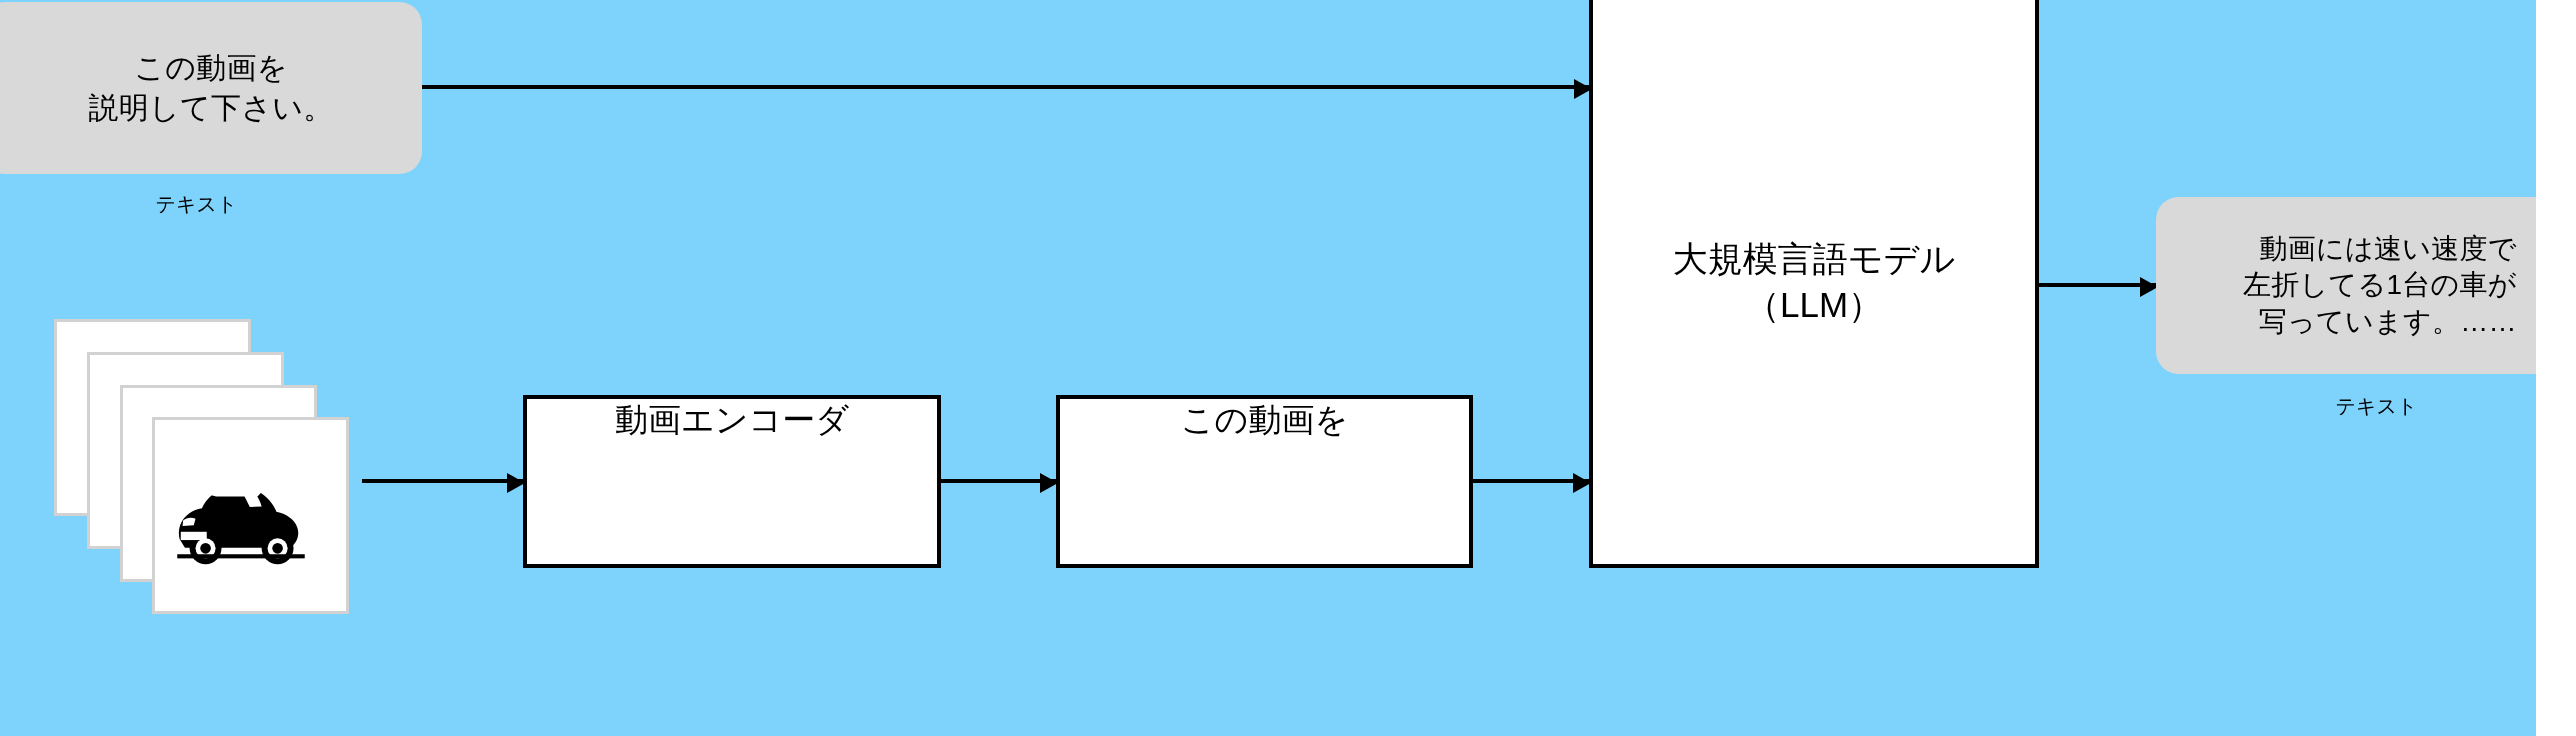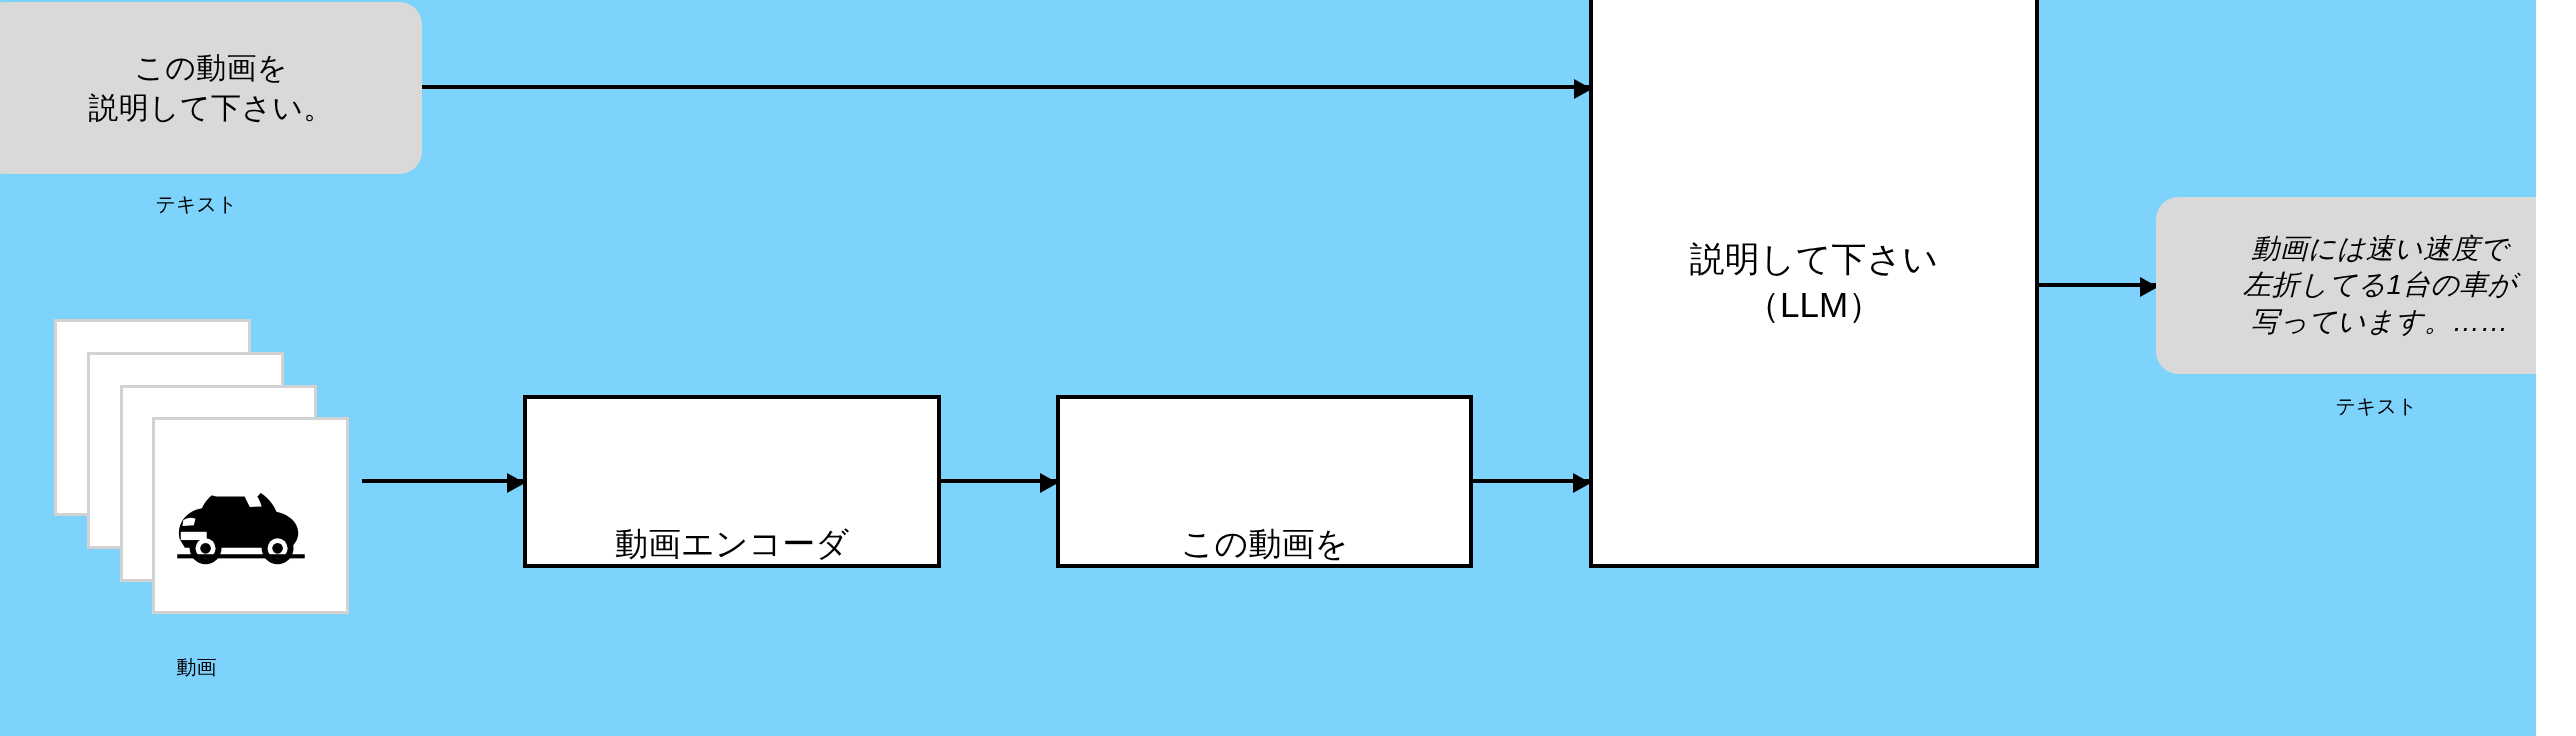--- a/index.html
+++ b/index.html
@@ -49,22 +49,21 @@
   #output-bubble {
     left: 2156px;
     top: 197px;
     width: 444px;
     height: 177px;
     padding: 0 14.3px 0 18px;
   }
   #output-bubble .bubble-text {
     font-size: 28px;
     line-height: 1.30;
-    text-align: center;
-    font-style: italic;
+    text-align: right;
   }
 
   
   .caption {
     position: absolute;
     font-size: 20px;
     color: #000000;
     text-align: center;
     white-space: nowrap;
   }
@@ -72,21 +71,21 @@
   #video-caption  { left: 101px; top: 654px; width: 191px; }
   #output-caption { left: 2281px; top: 393px; width: 191px; }
 
   
   .box {
     position: absolute;
     box-sizing: border-box;
     border: 4.2px solid #000000;
     background: #ffffff;
     display: flex;
-    align-items: flex-end;
+    align-items: flex-start;
     justify-content: center;
     color: #000000;
   }
   .box-label {
     font-size: 33px;
     line-height: 1.25;
     text-align: center;
     white-space: pre-line;
   }
   #encoder-box   { left: 523px;  top: 395px; width: 418px; height: 173px; }
@@ -206,38 +205,37 @@
           <circle cx="190" cy="186" r="17" fill="#ffffff"></circle>
           <circle cx="190" cy="186" r="9" fill="#000000"></circle>
           <rect x="20" y="196" width="216" height="7" fill="#000000"></rect>
           <rect x="26" y="158" width="44" height="14" fill="#ffffff"></rect>
           <path fill="#ffffff" d="M30 139c6-5 14-6 21-3l-3 11-19 1z"></path>
         </g>
       </svg>
     </div>
 
   </div>
-  <div id="video-caption" class="caption">動画</div>
 
   <div id="arrow-prompt-to-llm" class="arrow"></div>
   <div id="arrow-video-to-enc" class="arrow"></div>
   <div id="arrow-enc-to-conn" class="arrow"></div>
   <div id="arrow-conn-to-llm" class="arrow"></div>
   <div id="arrow-llm-to-output" class="arrow"></div>
 
   <div id="encoder-box" class="box">
     <div class="box-label">動画エンコーダ</div>
   </div>
 
   <div id="connector-box" class="box">
     <div class="box-label">この動画を</div>
   </div>
 
   <div id="llm-box" class="box">
-    <div class="box-label">説明して下さい
+    <div class="box-label">大規模言語モデル
 （LLM）</div>
   </div>
 
   <div id="output-bubble" class="bubble">
     <div class="bubble-text">動画には速い速度で
 左折してる1台の車が
 写っています。……</div>
   </div>
   <div id="output-caption" class="caption">テキスト</div>
 

